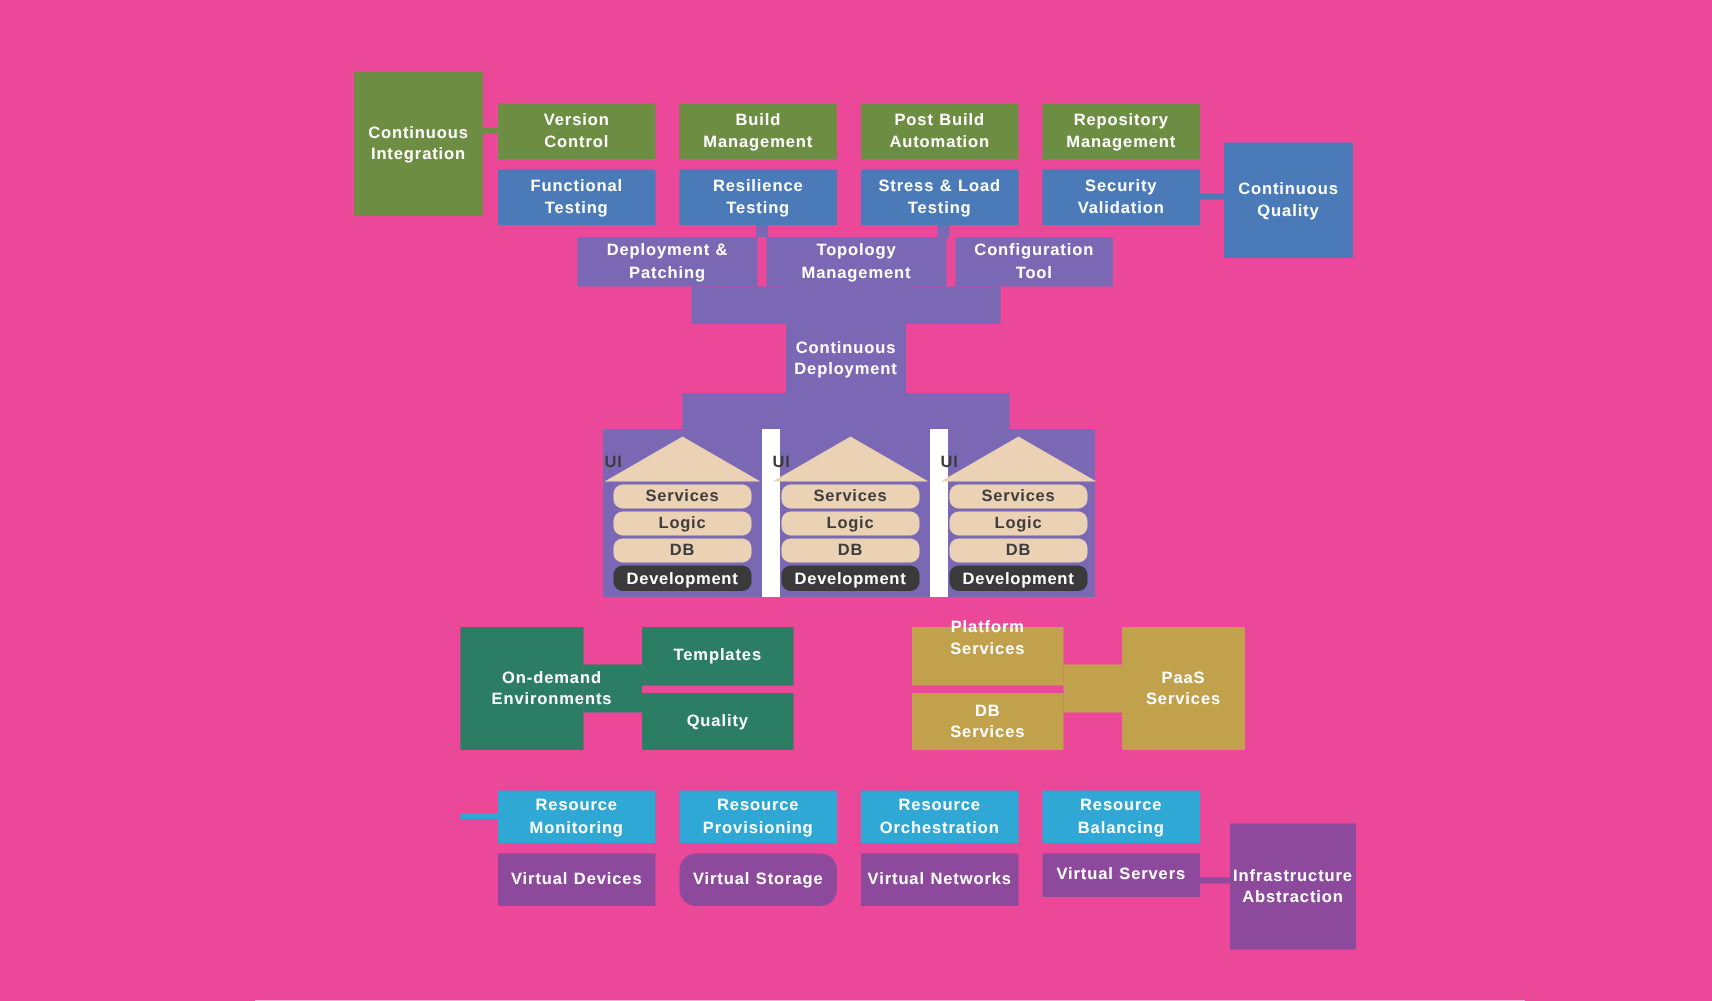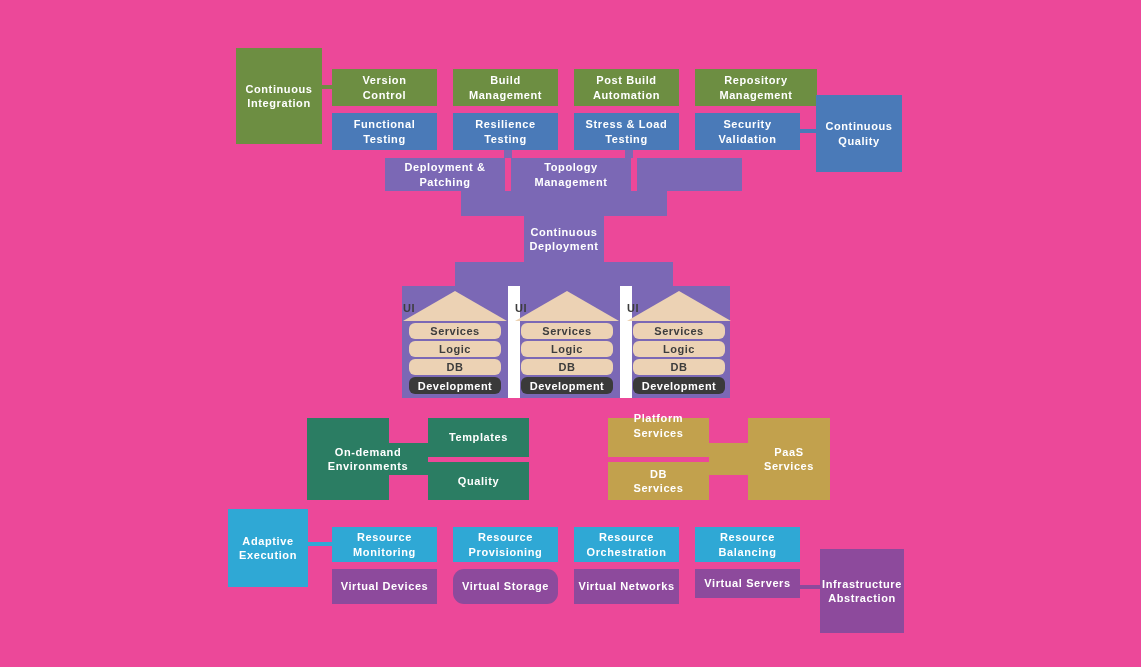--- a/index.html
+++ b/index.html
@@ -110,21 +110,21 @@
 Integration</div>
 
   <div class="connector conn-green" style="left:320px; top:85px; width:14px; height:4px;"></div>
 
   <div class="node green" style="left:332px; top:69px; width:105px; height:37px;">Version
 Control</div>
   <div class="node green" style="left:453px; top:69px; width:105px; height:37px;">Build
 Management</div>
   <div class="node green" style="left:574px; top:69px; width:105px; height:37px;">Post Build
 Automation</div>
-  <div class="node green" style="left:695px; top:69px; width:122px; height:37px;">Repository
+  <div class="node green" style="left:695px; top:69px; width:105px; height:37px;">Repository
 Management</div>
 
   <div class="node blue" style="left:332px; top:113px; width:105px; height:37px;">Functional
 Testing</div>
   <div class="node blue" style="left:453px; top:113px; width:105px; height:37px;">Resilience
 Testing</div>
   <div class="node blue" style="left:574px; top:113px; width:105px; height:37px;">Stress &amp; Load
 Testing</div>
   <div class="node blue" style="left:695px; top:113px; width:105px; height:37px;">Security
 Validation</div>
@@ -139,20 +139,22 @@
 
   <div class="shape purple" style="left:385px; top:158px; width:120px; height:33px;"></div>
   <div class="lbl" style="left:385px; top:158px; width:120px; height:33px;">Deployment &amp;
 Patching</div>
 
   <div class="shape purple" style="left:511px; top:158px; width:120px; height:33px;"></div>
   <div class="lbl" style="left:511px; top:158px; width:120px; height:33px;">Topology
 Management</div>
 
   <div class="shape purple" style="left:637px; top:158px; width:105px; height:33px;"></div>
+  <div class="lbl" style="left:637px; top:158px; width:105px; height:33px;">Configuration
+Tool</div>
 
   <div class="shape purple" style="left:461px; top:191px; width:206px; height:25px;"></div>
   <div class="shape purple" style="left:524px; top:191px; width:80px; height:95px;"></div>
   <div class="shape purple" style="left:455px; top:262px; width:218px; height:24px;"></div>
   <div class="shape purple" style="left:402px; top:286px; width:328px; height:112px;"></div>
 
   <div class="lbl" style="left:524px; top:216px; width:80px; height:46px; color:#ffffff;">Continuous
 Deployment</div>
 
   <div class="white-gap" style="left:508px; top:286px; width:12px; height:112px;"></div>
@@ -202,22 +204,20 @@
 
   <div class="shape gold" style="left:608px; top:462px; width:101px; height:38px;"></div>
   <div class="lbl" style="left:608px; top:462px; width:101px; height:38px;">DB
 Services</div>
 
   <div class="shape gold" style="left:709px; top:443px; width:39px; height:32px;"></div>
   <div class="shape gold" style="left:748px; top:418px; width:82px; height:82px;"></div>
   <div class="lbl" style="left:744px; top:418px; width:90px; height:82px;">PaaS
 Services</div>
 
-  <div class="node cyan" style="left:228px; top:509px; width:80px; height:78px;">Adaptive
-Execution</div>
 
   <div class="connector conn-cyan" style="left:307px; top:542px; width:25px; height:4px;"></div>
 
   <div class="node cyan" style="left:332px; top:527px; width:105px; height:35px;">Resource
 Monitoring</div>
   <div class="node cyan" style="left:453px; top:527px; width:105px; height:35px;">Resource
 Provisioning</div>
   <div class="node cyan" style="left:574px; top:527px; width:105px; height:35px;">Resource
 Orchestration</div>
   <div class="node cyan" style="left:695px; top:527px; width:105px; height:35px;">Resource

